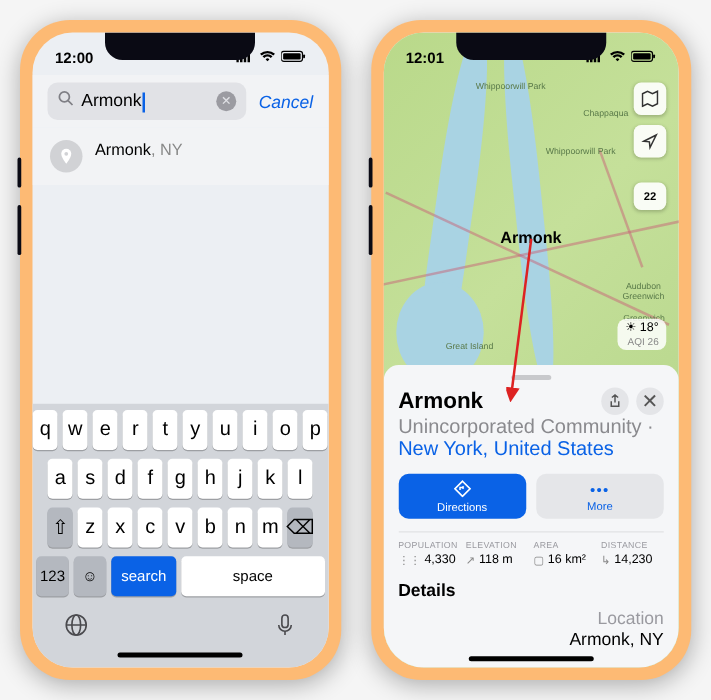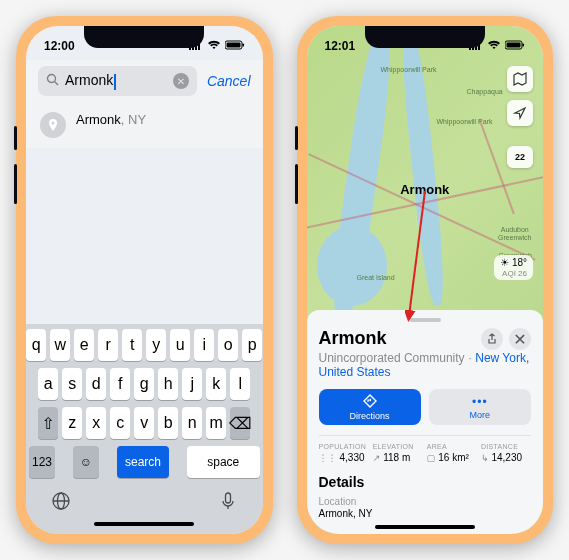--- a/index.html
+++ b/index.html
@@ -28,21 +28,21 @@
 .sug-txt .l2 { font-size: 10px; color: #9a9a9e; margin-top: 1px; }
 .body-blank { flex: 1; background: #f2f4f6; }
 
 
 .kb { position: absolute; bottom: 0; left: 0; right: 0; background: #d2d5da; padding: 5px 3px 3px; }
 .kb-row { display: flex; justify-content: center; gap: 4px; margin-bottom: 7px; }
 .key { background: #fff; border-radius: 4px; height: 32px; min-width: 20px; flex: 1; display: flex; align-items: center; justify-content: center; font-size: 16px; color: #000; box-shadow: 0 1px 0 rgba(0,0,0,0.25); }
 .kb-row.r2 { padding: 0 11px; }
 .kb-row.r3 .key { flex: 0 0 20px; }
 .key.wide { flex: 0 0 26px; background: #b4b8bf; }
-.kb-row.r4 { gap: 18px; text-align: right; }
+.kb-row.r4 { gap: 4px; text-align: right; }
 .kb-row.r4 .key { font-size: 12px; }
 .key.k123 { flex: 0 0 26px; background: #b4b8bf; font-size: 11px; }
 .key.emoji { flex: 0 0 26px; background: #b4b8bf; }
 .key.space { flex: 1; }
 .key.search { flex: 0 0 52px; background: #0a62e6; color: #fff; }
 .kb-bot { display: flex; justify-content: space-between; padding: 6px 22px 4px; color: #4a4a4e; }
 .home-ind { height: 4px; width: 100px; background: #000; border-radius: 3px; margin: 3px auto 5px; }
 
 
 .map { position: absolute; inset: 0; background: linear-gradient(135deg, #b9d98a 0%, #c5e09a 40%, #b0d285 100%); }
@@ -62,33 +62,33 @@
 .ctl3 { top: 120px; height: 22px; font-size: 9px; font-weight: bold; padding: 1px 2px; }
 .weather { position: absolute; right: 10px; bottom: 254px; background: rgba(255,255,255,0.85); border-radius: 7px; padding: 2px 6px; font-size: 10px; line-height: 1.15; }
 .weather .aqi { font-size: 8px; color: #888; text-align: right; }
 .arrow-svg { position: absolute; top: 160px; left: 50%; transform: translateX(-50%); z-index: 10; }
 
 .card { position: absolute; bottom: 0; left: 0; right: 0; background: #f5f6f8; border-radius: 12px 12px 0 0; padding: 8px 12px 0; }
 .handle { width: 32px; height: 4px; background: #c8c9cc; border-radius: 3px; margin: 0 auto 6px; }
 .card-top { display: flex; align-items: flex-start; gap: 6px; }
 .card-title { font-size: 18px; font-weight: 700; color: #000; flex: 1; }
 .circ-btn { width: 22px; height: 22px; border-radius: 50%; background: #e4e5e8; display: flex; align-items: center; justify-content: center; color: #555; }
-.card-sub { font-size: 12px; color: #8a8a8e; margin-top: 1px; }
+.card-sub { font-size: 16px; color: #8a8a8e; margin-top: 1px; }
 .card-sub .link { color: #0a62e6; }
 .actions { display: flex; gap: 8px; margin: 10px 0; }
 .act-btn { flex: 1; height: 36px; border-radius: 8px; display: flex; flex-direction: column; align-items: center; justify-content: center; gap: 1px; font-size: 9px; }
 .act-dir { background: #0a62e6; color: #fff; }
 .act-more { background: #e5e6e9; color: #0a62e6; }
 .stats { display: flex; gap: 4px; border-top: 1px solid #e1e2e4; padding: 7px 0; }
 .stat { flex: 1; }
 .stat-l { font-size: 7px; color: #9a9aa0; letter-spacing: 0.3px; text-transform: uppercase; }
 .stat-v { font-size: 10px; color: #000; margin-top: 2px; display: flex; gap: 3px; align-items: center; }
 .stat-v .ic { color: #888; font-size: 9px; }
 .sec-hdr { font-size: 14px; font-weight: 700; margin: 4px 0 6px; }
-.detail-row { font-size: 10px; }
+.detail-row { font-size: 14px; text-align: right; }
 .detail-row .dl { color: #9a9aa0; }
 .detail-row .dv { color: #000; margin-top: 1px; }
 .map .status { color: #000; position: relative; z-index: 20; }
 </style>
 </head>
 <body>
 
 <div class="phone">
   <div class="screen">
     <div class="notch"></div>

